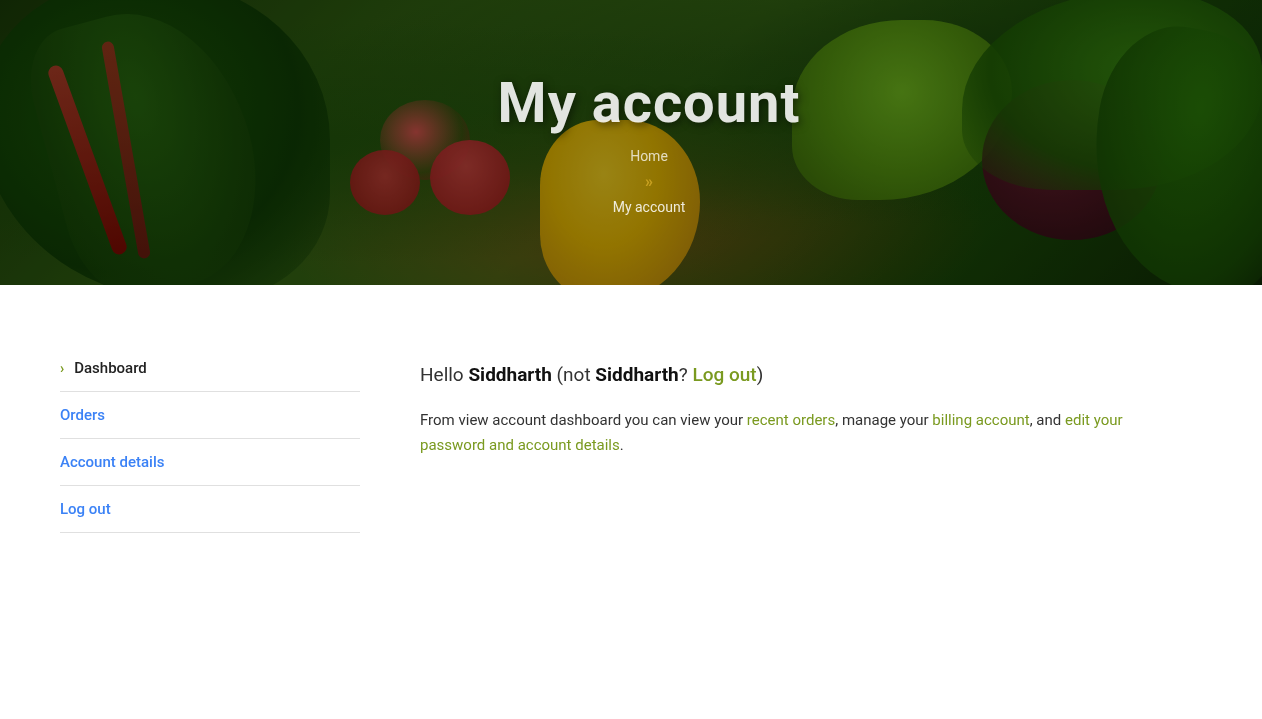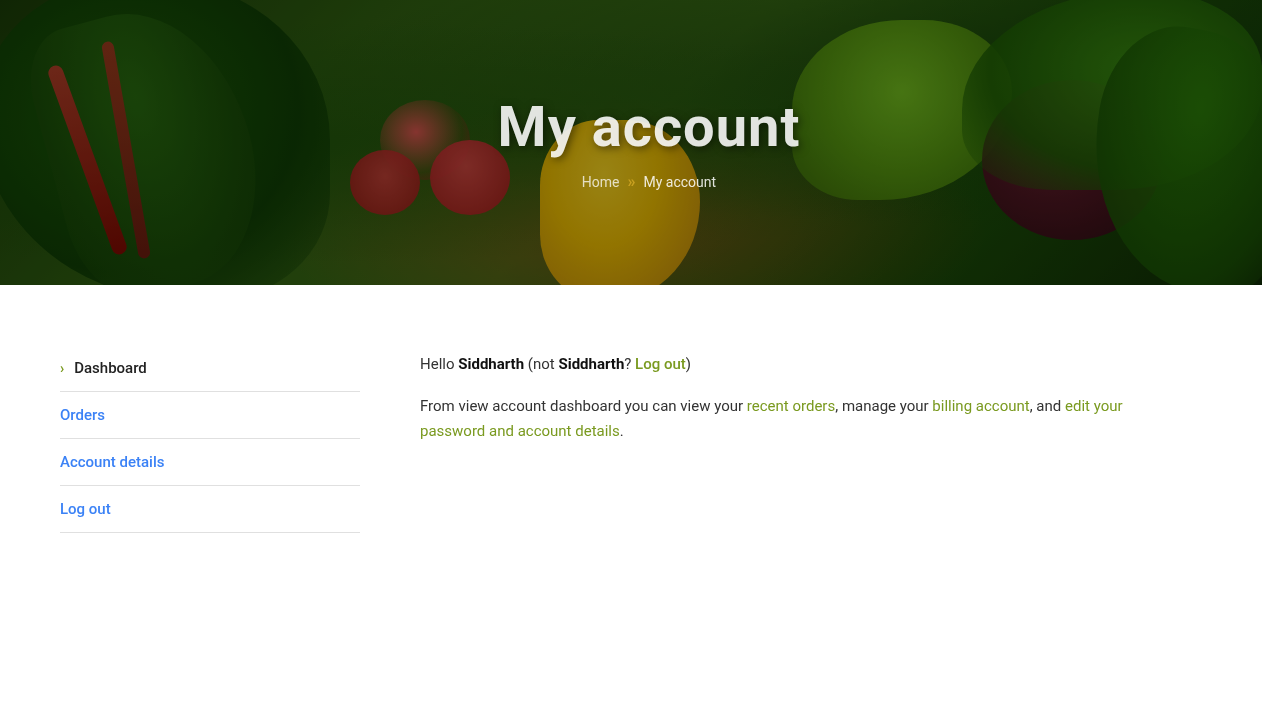--- a/index.html
+++ b/index.html
@@ -211,20 +211,21 @@
       letter-spacing: 1px;
       text-shadow: 2px 2px 8px rgba(0,0,0,0.5);
     }
 
     .hero-breadcrumb {
       display: flex;
       align-items: center;
       gap: 8px;
       color: rgba(255,255,255,0.75);
       font-size: 14px;
+      flex-direction: column;
     }
 
     .breadcrumb-home {
       color: rgba(255,255,255,0.75);
       text-decoration: none;
     }
 
     .breadcrumb-separator {
       color: #c8a020;
       font-size: 16px;
@@ -272,24 +273,25 @@
       font-weight: bold;
     }
 
     
     .dashboard-content {
       flex: 1;
       padding-top: 8px;
     }
 
     .hello-text {
-      font-size: 15px;
+      font-size: 19px;
       color: #333;
       margin-bottom: 18px;
       line-height: 1.5;
+      margin-top: 8px;
     }
 
     .hello-text strong {
       font-weight: 700;
       color: #111;
     }
 
     .logout-link {
       color: #7a9a20;
       text-decoration: none;

